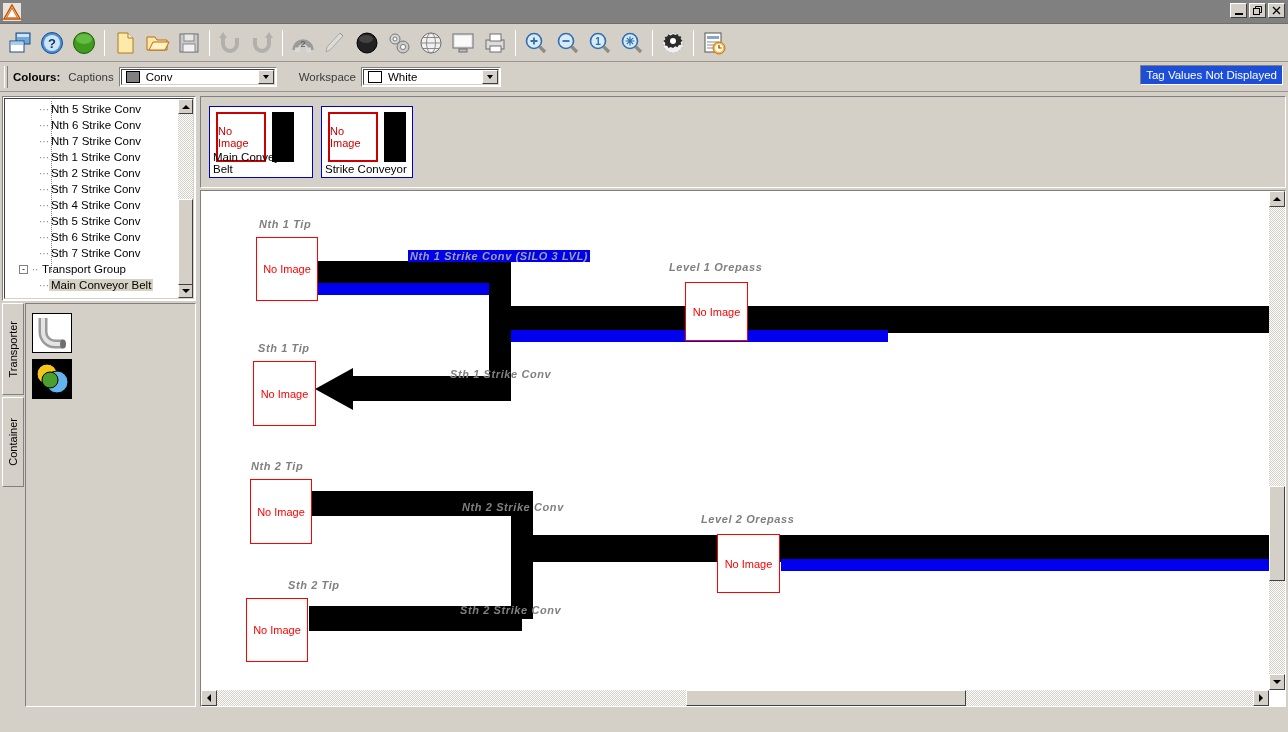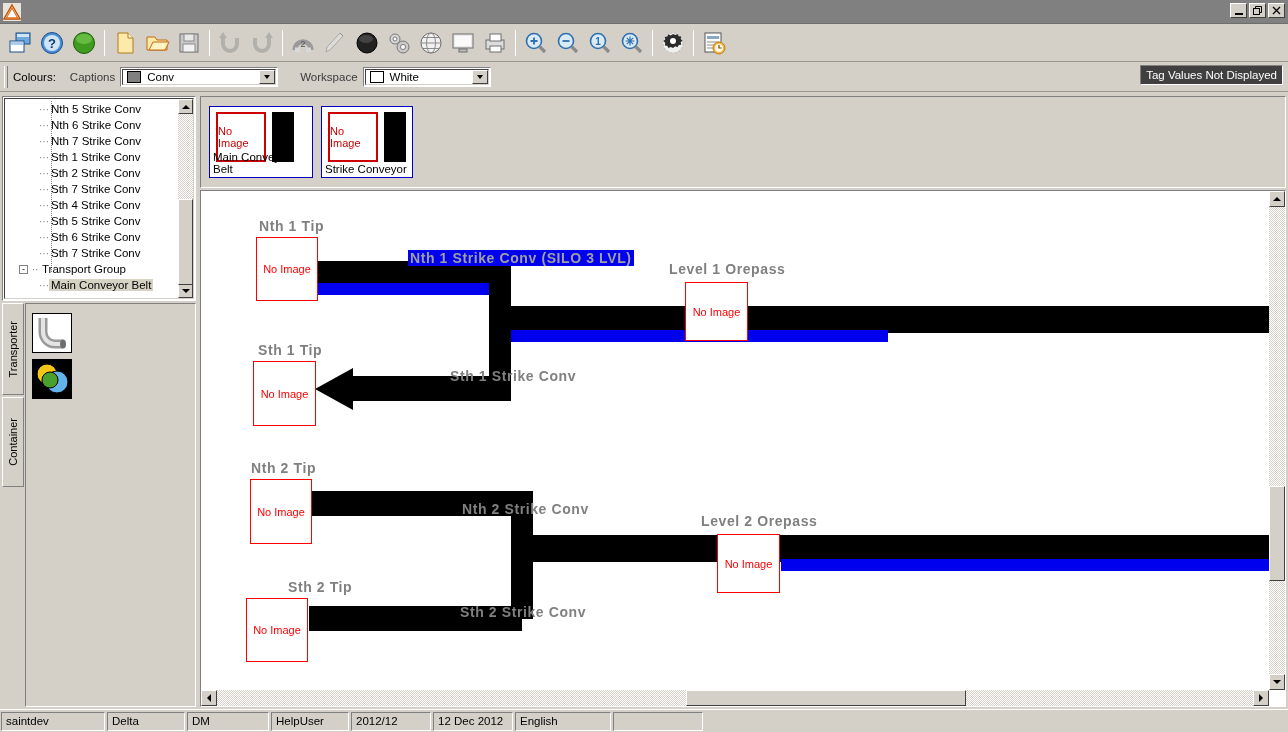--- a/index.html
+++ b/index.html
@@ -70,21 +70,21 @@
     position: absolute; left: 0; top: 62px; width: 1288px; height: 30px;
     background: #d4d0c8;
     border-bottom: 1px solid #9a968f;
     display: flex; align-items: center;
   }
   #colourbar .grip {
     width: 4px; height: 22px; margin: 0 5px 0 4px;
     border-left: 1px solid #fff; border-right: 1px solid #808080;
     flex: none;
   }
-  .lbl-bold { font-weight: normal; color: #000; font-size: 11.5px; margin-right: 14px;}
+  .lbl-bold { font-weight: bold; color: #000; font-size: 11.5px; margin-right: 8px;}
   .lbl-plain { color: #3a3a3a; font-size: 11.5px; margin-right: 5px; }
   .combo {
     height: 20px; background: #fff;
     border-top: 1px solid #808080; border-left: 1px solid #808080;
     border-right: 1px solid #fff; border-bottom: 1px solid #fff;
     display: flex; align-items: center; position: relative;
   }
   .combo-inner {
     position:absolute; left:1px; top:1px; right:1px; bottom:1px;
     border-top:1px solid #404040; border-left:1px solid #404040;
@@ -96,21 +96,21 @@
   .combo-arrow {
     position: absolute; right: 2px; top: 2px; width: 16px; height: 14px;
     background: #d4d0c8;
     border-top: 1px solid #fff; border-left: 1px solid #fff;
     border-right: 1px solid #404040; border-bottom: 1px solid #404040;
     display:flex; align-items:center; justify-content:center;
   }
   .arrow-dn { width:0;height:0;border-left:3px solid transparent;border-right:3px solid transparent;border-top:4px solid #000;}
   #tagbox {
     position: absolute; right: 5px; top: 3px;
-    height: 20px; background: #404040; color: #fff;
+    height: 20px; background: #1d4ed8; color: #fff;
     border-top: 1px solid #808080; border-left: 1px solid #808080;
     border-right: 1px solid #fff; border-bottom: 1px solid #fff;
     display: flex; align-items: center; padding: 0 5px;
     font-size: 11.5px;
   }
 
   
   #treepanel {
     position: absolute; left: 2px; top: 96px; width: 194px; height: 205px;
     background: #fff;
@@ -226,22 +226,22 @@
     position:absolute; left:200px; top:190px; width:1086px; height:517px;
     background:#fff;
     border-top:1px solid #808080; border-left:1px solid #808080;
     border-right:1px solid #fff; border-bottom:1px solid #fff;
   }
   #canvas {
     position:absolute; left:0; top:0; right:16px; bottom:16px;
     background:#fff; overflow:hidden;
   }
   .dlabel {
-    position:absolute; font-size:14px; font-weight:bold; color:#808080;
-    letter-spacing:.6px; white-space:nowrap;
+    position:absolute; font-size:11px; font-weight:bold; color:#808080;
+    letter-spacing:.6px; white-space:nowrap;font-style:italic;
   }
   .dlabel.sel { background:#0000ee; color:#a0a0a0; padding:0 2px;}
   .nodebox {
     position:absolute; border:1px solid #ff0000; background:#fff;
     display:flex; align-items:center; justify-content:center;
     color:#ff0000; font-size:11px; z-index:5;
   }
   .belt { position:absolute; background:#000; }
   .belt-blue { position:absolute; background:#0000ee; }
 
@@ -488,21 +488,21 @@
     <div class="combo" style="width:158px;">
       <div class="combo-inner">
         <div class="swatch" style="background:#808080"></div>
         <div class="combo-text">Conv</div>
       </div>
       <div class="combo-arrow">
           <div class="arrow-dn"></div>
         </div>
     </div>
     <div class="lbl-plain" style="margin-left:22px;">Workspace</div>
-    <div class="combo" style="width:128px;">
+    <div class="combo" style="width:140px;">
       <div class="combo-inner">
         <div class="swatch" style="background:#ffffff"></div>
         <div class="combo-text">White</div>
       </div>
       <div class="combo-arrow">
           <div class="arrow-dn"></div>
         </div>
     </div>
     <div id="tagbox">Tag Values Not Displayed</div>
   </div>
@@ -685,24 +685,14 @@
       <div class="sbbtn16" style="left:0;top:0;">
           <div class="al"></div>
         </div>
       <div class="sbbtn16" style="right:0;top:0;">
           <div class="ar"></div>
         </div>
       <div class="thumb16" style="top:0;height:16px;left:485px;width:280px;"></div>
     </div>
   </div>
 
-  <div id="statusbar">
-      <div class="scell" style="width: 104px;">saintdev</div>
-      <div class="scell" style="width: 78px;">Delta</div>
-      <div class="scell" style="width: 82px;">DM</div>
-      <div class="scell" style="width: 78px;">HelpUser</div>
-      <div class="scell" style="width: 80px;">2012/12</div>
-      <div class="scell" style="width: 80px;">12 Dec 2012</div>
-      <div class="scell" style="width: 96px;">English</div>
-      <div class="scell" style="width: 90px;"></div>
-    </div>
 
 </div>
 
 </body></html>

